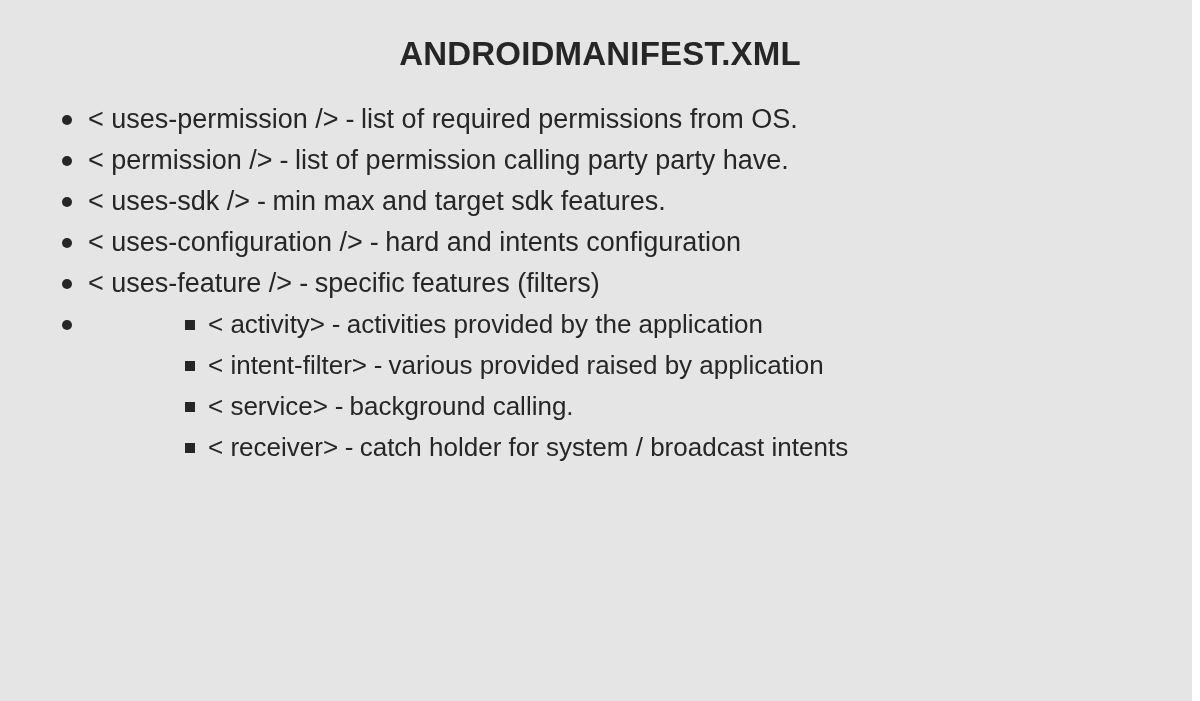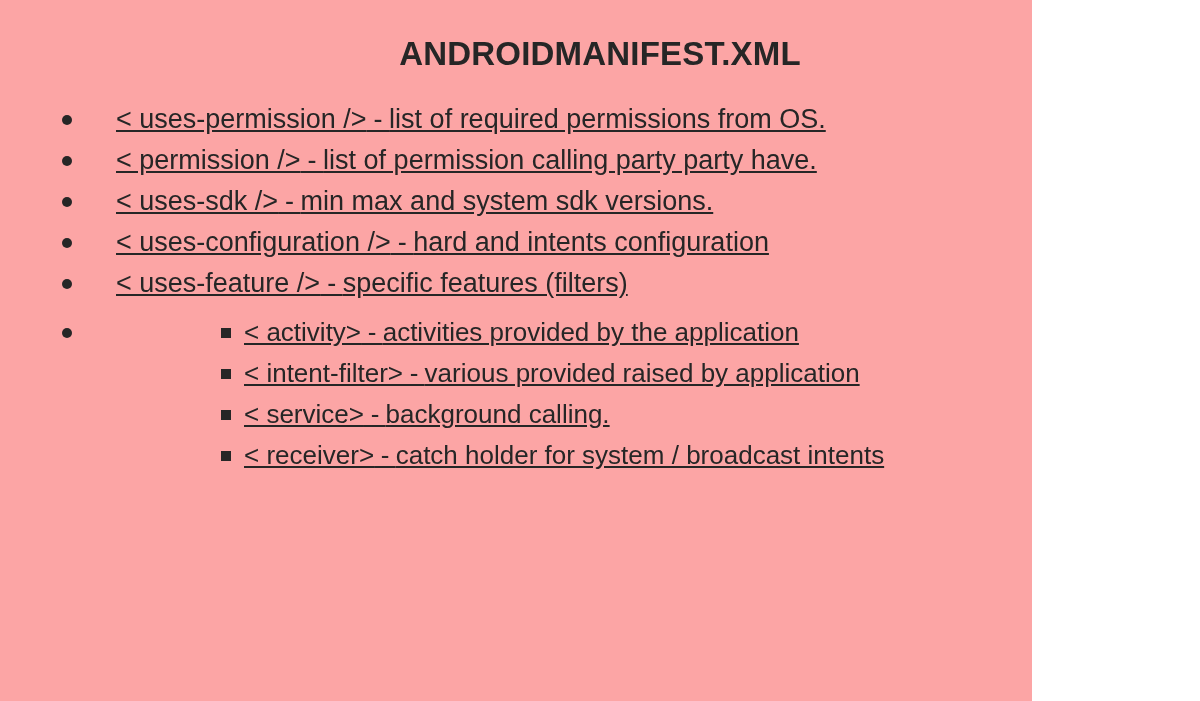--- a/index.html
+++ b/index.html
@@ -11,23 +11,23 @@
     width: 1200px;
     height: 701px;
     background: #ffffff;
     font-family: "Liberation Sans", "DejaVu Sans", sans-serif;
     color: #262626;
     overflow: hidden;
   }
 
   .slide {
     position: relative;
-    width: 1032px;
+    width: 1192px;
     height: 701px;
-    background: #fca5a5;
+    background: #e5e5e5;
     box-sizing: border-box;
   }
 
   .slide-title {
     position: absolute;
     top: 34px;
     left: 0;
     width: 1200px;
     text-align: center;
     font-size: 33px;
@@ -43,42 +43,41 @@
     top: 99px;
     left: 0;
     width: 1200px;
     margin: 0;
     padding: 0;
     list-style: none;
   }
 
   .lvl1 {
     position: relative;
-    padding-left: 116px;
+    padding-left: 88px;
     height: 41px;
     line-height: 41px;
     font-size: 27px;
     color: #262626;
     white-space: nowrap;
-    text-decoration: underline;
   }
 
   .lvl1 > .bullet-dot {
     position: absolute;
     left: 62px;
     top: 50%;
     margin-top: -5px;
     width: 10px;
     height: 10px;
     border-radius: 50%;
     background: #262626;
   }
 
   .sublist {
-    margin: 8px;
+    margin: 0;
     padding: 0;
     list-style: none;
   }
 
   .lvl2 {
     position: relative;
     padding-left: 120px;
     height: 41px;
     line-height: 41px;
     font-size: 26px;
@@ -121,21 +120,21 @@
       <span class="tagname">&lt; uses-permission /&gt;</span><span class="sep"> - </span><span class="desc">list of required permissions from OS.</span>
     </li>
 
     <li class="lvl1">
       <span class="bullet-dot"></span>
       <span class="tagname">&lt; permission /&gt;</span><span class="sep"> - </span><span class="desc">list of permission calling party party have.</span>
     </li>
 
     <li class="lvl1">
       <span class="bullet-dot"></span>
-      <span class="tagname">&lt; uses-sdk /&gt;</span><span class="sep"> - </span><span class="desc">min max and system sdk versions.</span>
+      <span class="tagname">&lt; uses-sdk /&gt;</span><span class="sep"> - </span><span class="desc">min max and target sdk features.</span>
     </li>
 
     <li class="lvl1">
       <span class="bullet-dot"></span>
       <span class="tagname">&lt; uses-configuration /&gt;</span><span class="sep"> - </span><span class="desc">hard and intents configuration</span>
     </li>
 
     <li class="lvl1">
       <span class="bullet-dot"></span>
       <span class="tagname">&lt; uses-feature /&gt;</span><span class="sep"> - </span><span class="desc">specific features (filters)</span>

